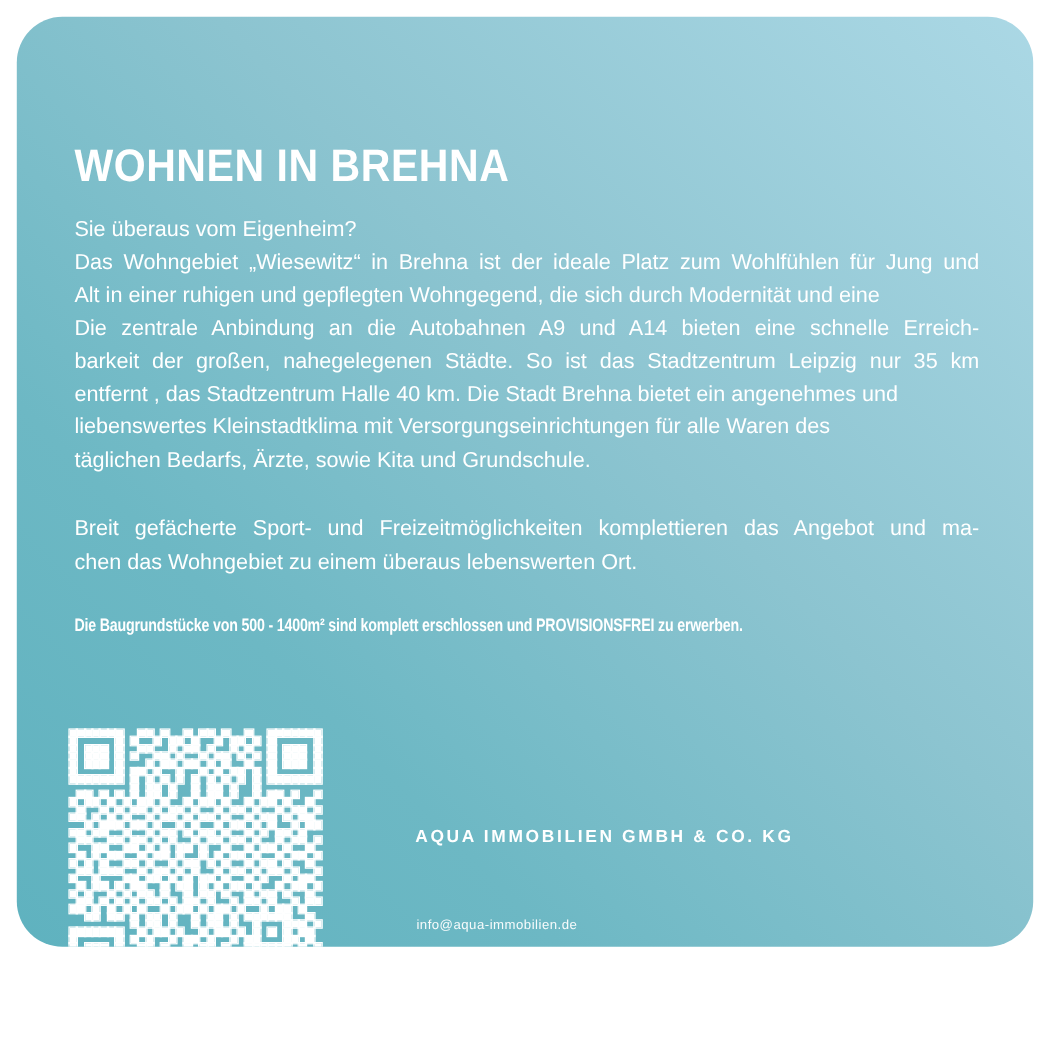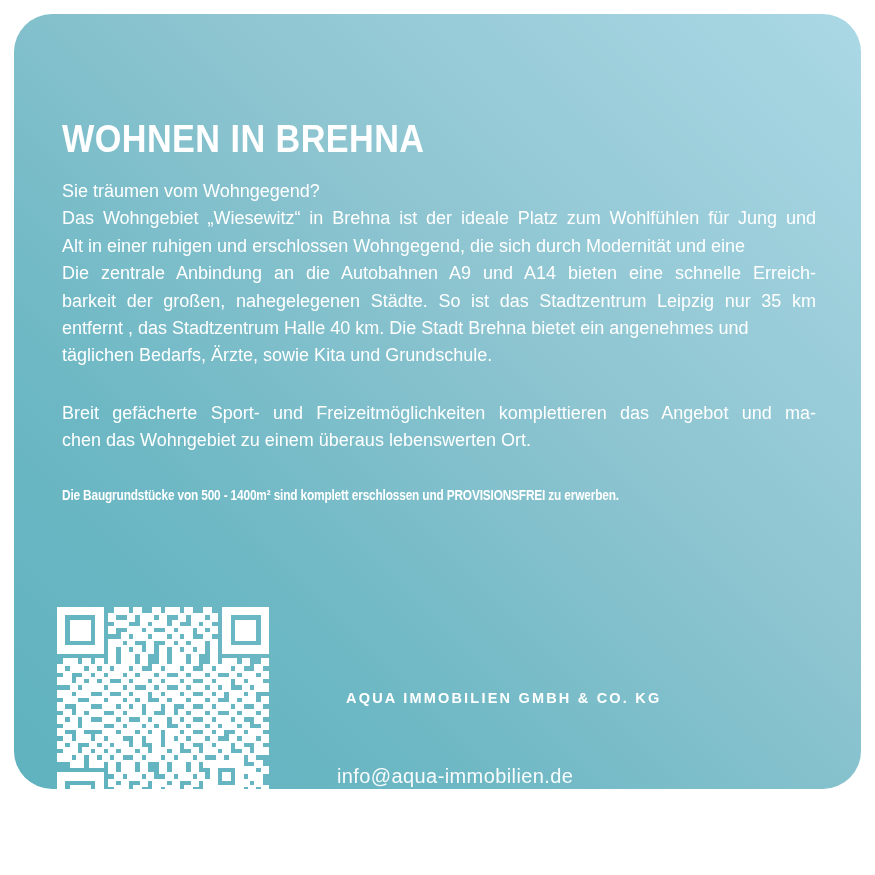--- a/index.html
+++ b/index.html
@@ -33,42 +33,43 @@
     position:absolute;left:44px;top:594px;width:210px;height:210px;
     display:grid;grid-template-columns:repeat(33,1fr);grid-template-rows:repeat(33,1fr);
   }
   .qr i{display:block;}
   .qr i.on{background:#ffffff;outline:0.5px solid #ffffff;outline-offset:-0.4px;}
   .company{
     position:absolute;left:332px;top:676px;
     font-size:14.5px;letter-spacing:2.2px;white-space:nowrap;font-weight:bold;
   }
   .email{
-    position:absolute;left:323px;top:751px;
-    font-size:20px;letter-spacing:0.4px;opacity:0.95;white-space:nowrap;
+    position:absolute;left:333px;top:751px;
+    font-size:11px;letter-spacing:0.4px;opacity:0.95;white-space:nowrap;
   }
   .website{
     position:absolute;left:323px;top:775px;
     font-size:17.5px;font-weight:bold;letter-spacing:4.5px;white-space:nowrap;
   }
 </style>
 </head>
 <body>
 
 <div class="card">
 
   <h1 class="title"><span class="condense">WOHNEN IN BREHNA</span></h1>
 
   <div class="body-text">
-    <div class="line">Sie träumen vom Wohngegend?</div>
+    <div class="line">Sie überaus vom Eigenheim?</div>
     <div class="line j">Das Wohngebiet „Wiesewitz“ in Brehna ist der ideale Platz zum Wohlfühlen für Jung und</div>
-    <div class="line">Alt in einer ruhigen und erschlossen Wohngegend, die sich durch Modernität und eine</div>
+    <div class="line">Alt in einer ruhigen und gepflegten Wohngegend, die sich durch Modernität und eine</div>
     <div class="line j">Die zentrale Anbindung an die Autobahnen A9 und A14 bieten eine schnelle Erreich-</div>
     <div class="line j">barkeit der großen, nahegelegenen Städte. So ist das Stadtzentrum Leipzig nur 35 km</div>
     <div class="line">entfernt , das Stadtzentrum Halle 40 km. Die Stadt Brehna bietet ein angenehmes und</div>
+    <div class="line">liebenswertes Kleinstadtklima mit Versorgungseinrichtungen für alle Waren des</div>
     <div class="line">täglichen Bedarfs, Ärzte, sowie Kita und Grundschule.</div>
     <div class="line j mt">Breit gefächerte Sport- und Freizeitmöglichkeiten komplettieren das Angebot und ma-</div>
     <div class="line">chen das Wohngebiet zu einem überaus lebenswerten Ort.</div>
     <div class="highlight"><span class="condense">Die Baugrundstücke von 500 - 1400m² sind komplett erschlossen und PROVISIONSFREI zu erwerben.</span></div>
   </div>
 
   <div class="qr">
       <i class="on"></i>
       <i class="on"></i>
       <i class="on"></i>

